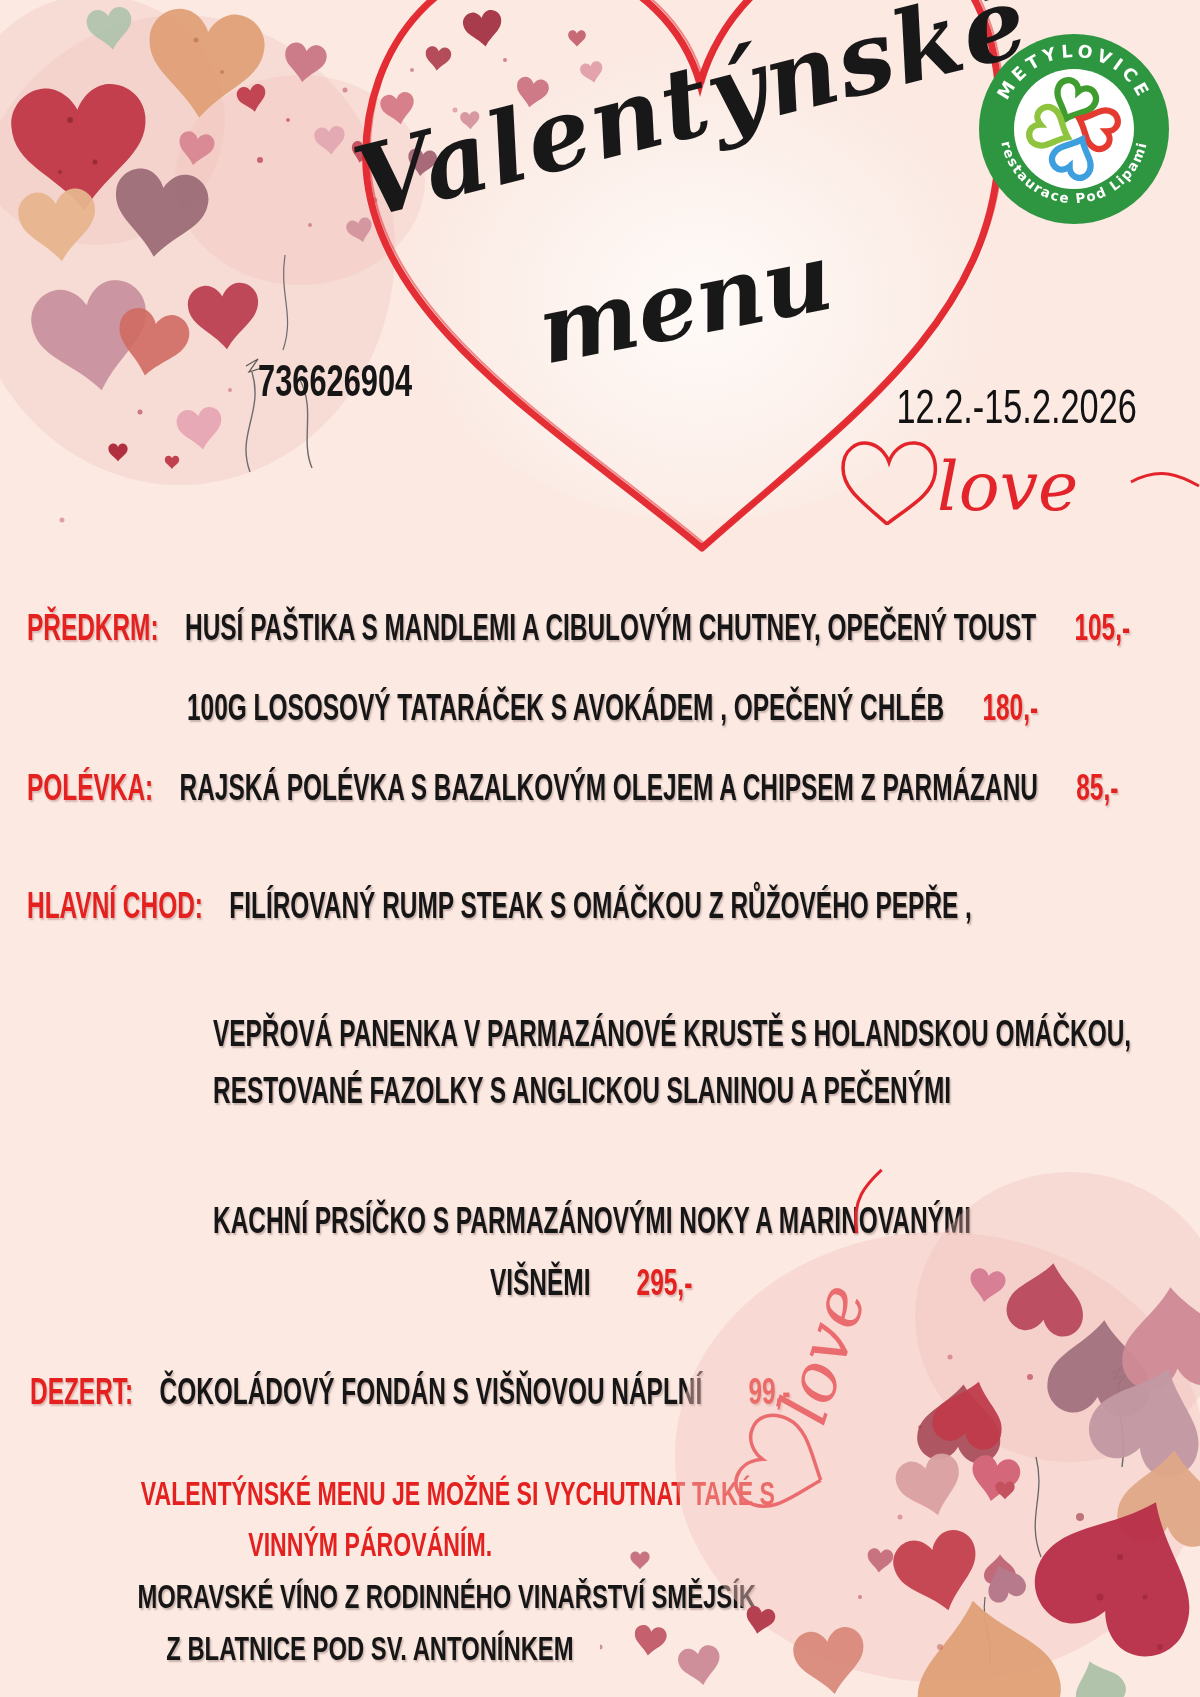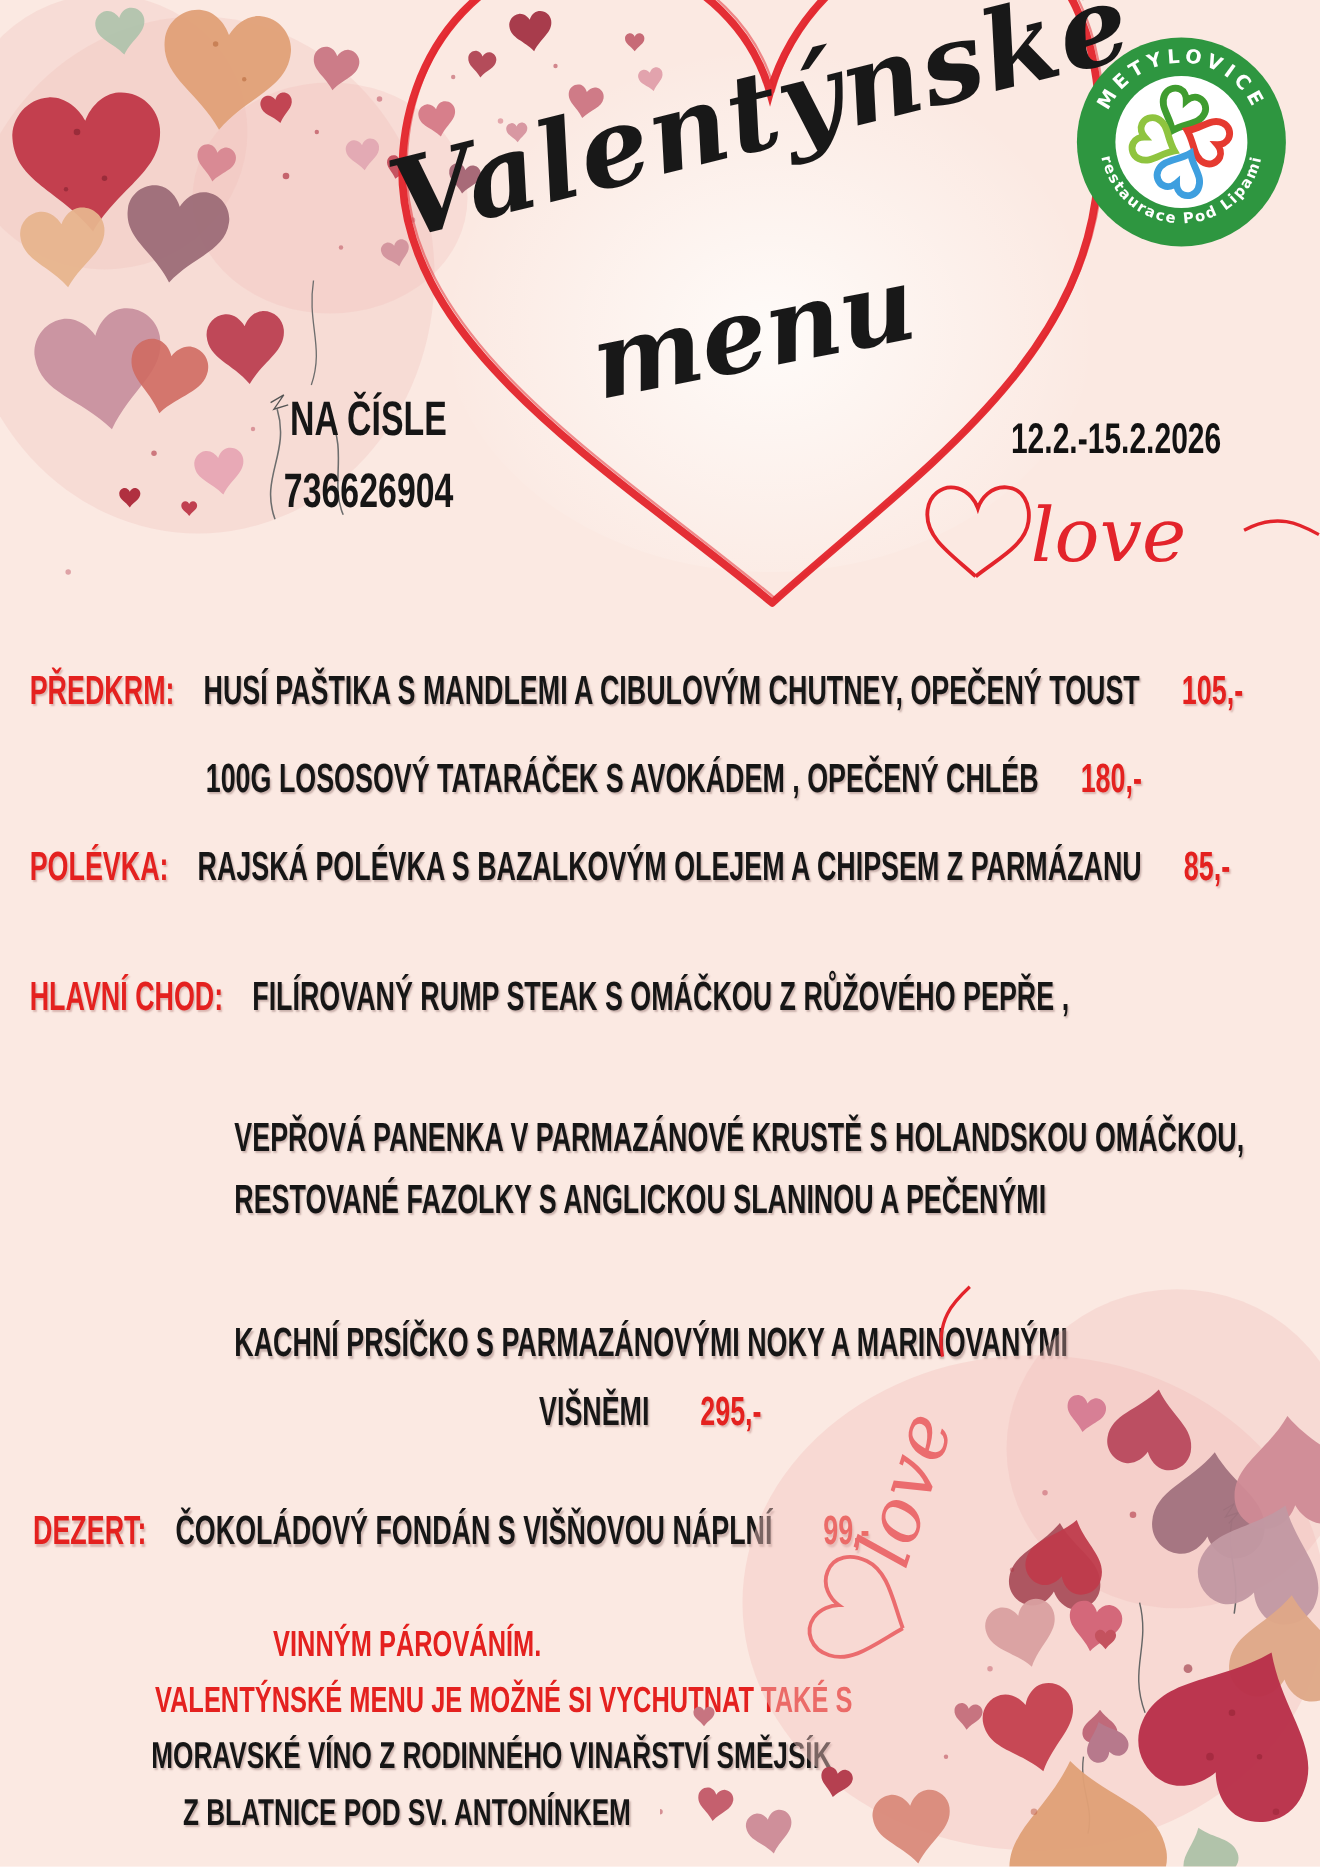--- a/index.html
+++ b/index.html
@@ -19,21 +19,21 @@
   .title1{position:absolute;left:348px;top:54px;width:600px;text-align:center;
           transform:rotate(-14deg);font:italic 700 99px "DejaVu Serif",serif;color:#181818;letter-spacing:2px;}
   .title2{position:absolute;left:500px;top:248px;width:370px;text-align:center;
           transform:rotate(-11deg);font:italic 700 94px "DejaVu Serif",serif;color:#181818;}
   
   .sx{display:inline-block;transform:scaleX(.66);transform-origin:0 0;white-space:nowrap;}
   .sxc{display:inline-block;transform:scaleX(.70);transform-origin:50% 50%;white-space:nowrap;}
   .orders{position:absolute;left:160px;top:348px;width:350px;text-align:center;
           font-weight:700;font-size:44px;line-height:66px;color:var(--ink);}
   .daterange{position:absolute;left:845px;top:378px;width:340px;text-align:center;
-          font-weight:700;font-size:39px;color:#121212;}
+          font-weight:400;font-size:49px;color:#121212;}
   
   .ml{position:absolute;font-weight:700;font-size:37px;color:var(--ink);
       text-shadow:2px 2px 2px rgba(90,50,50,.30);}
   .lab{color:var(--red);margin-right:40px;text-shadow:2px 2px 2px rgba(120,30,30,.25);}
   .pr{color:var(--red);margin-left:58px;text-shadow:2px 2px 2px rgba(120,30,30,.25);}
   .pr.g120{margin-left:120px;}
   .pr.g70{margin-left:70px;}
   
   .note{position:absolute;left:5px;top:1468px;width:730px;text-align:center;font-weight:700;}
   .note .r{font-size:33px;line-height:51px;color:var(--red);}
@@ -129,21 +129,20 @@
     <text class="arcB"><textPath href="#arcBot" startOffset="50%" text-anchor="middle">restaurace Pod Lipami</textPath></text>
     <g>
       <use href="#heartPath" fill="none" stroke="#3f9c2f" stroke-width="5" stroke-linecap="round" transform="translate(96,68) rotate(25) scale(1.25) translate(-16,-14)"></use>
       <use href="#heartPath" fill="none" stroke="#8fc43f" stroke-width="5" stroke-linecap="round" transform="translate(72,96) rotate(-65) scale(1.25) translate(-16,-14)"></use>
       <use href="#heartPath" fill="none" stroke="#e53a30" stroke-width="5" stroke-linecap="round" transform="translate(119,94) rotate(115) scale(1.25) translate(-16,-14)"></use>
       <use href="#heartPath" fill="none" stroke="#3e9fdf" stroke-width="5" stroke-linecap="round" transform="translate(96,124) rotate(205) scale(1.25) translate(-16,-14)"></use>
     </g>
   </svg>
 
   <div class="orders">
-    <div><span class="sxc">NA ČÍSLE</span></div>
     <div><span class="sxc">736626904</span></div>
   </div>
 
   <div class="daterange">
     <span class="sxc">12.2.-15.2.2026</span>
   </div>
 
   <div class="lovebox">
     <svg width="370" height="125" viewBox="0 0 370 125">
       <path d="M52 106 C 30 86 8 72 8 50 C 8 32 22 22 36 26 C 46 29 52 38 54 44 C 57 35 66 24 80 25 C 95 26 102 40 100 56 C 97 78 72 90 52 106" stroke="#e3242b" stroke-width="3.5" fill="none"></path>
@@ -174,22 +173,22 @@
     <span class="sx"><span>KACHNÍ PRSÍČKO S PARMAZÁNOVÝMI NOKY A MARINOVANÝMI</span></span>
   </div>
   <div class="ml" style="top:1262px;left:490px">
     <span class="sx"><span>VIŠNĚMI</span><span class="pr g70">295,-</span></span>
   </div>
   <div class="ml" style="top:1371px;left:30px">
     <span class="sx"><span class="lab">DEZERT:</span><span>ČOKOLÁDOVÝ FONDÁN  S VIŠŇOVOU NÁPLNÍ</span><span class="pr g70">99,-</span></span>
   </div>
 
   <div class="note">
+    <div class="r"><span class="sxc">VALENTÝNSKÉ MENU JE MOŽNÉ SI VYCHUTNAT TAKÉ S</span></div>
     <div class="r"><span class="sxc">VINNÝM PÁROVÁNÍM.</span></div>
-    <div class="r"><span class="sxc">VALENTÝNSKÉ MENU JE MOŽNÉ SI VYCHUTNAT TAKÉ S</span></div>
     <div class="b"><span class="sxc">MORAVSKÉ VÍNO Z RODINNÉHO VINAŘSTVÍ SMĚJSÍK</span></div>
     <div class="b"><span class="sxc">Z BLATNICE POD SV. ANTONÍNKEM</span></div>
   </div>
 
   <div class="lovebox2">
     <svg width="380" height="130" viewBox="0 0 380 130">
       <path d="M52 108 C 30 88 8 74 8 52 C 8 34 22 24 36 28 C 46 31 52 40 54 46 C 57 37 66 26 80 27 C 95 28 102 42 100 58 C 97 80 72 92 52 108" stroke="#e3242b" stroke-width="3.5" fill="none"></path>
       <text x="102" y="94" class="lovetext" fill="#e3242b">love</text>
       <path d="M 298 66 C 328 50 348 60 366 70" stroke="#e3242b" stroke-width="3" fill="none"></path>
     </svg>

